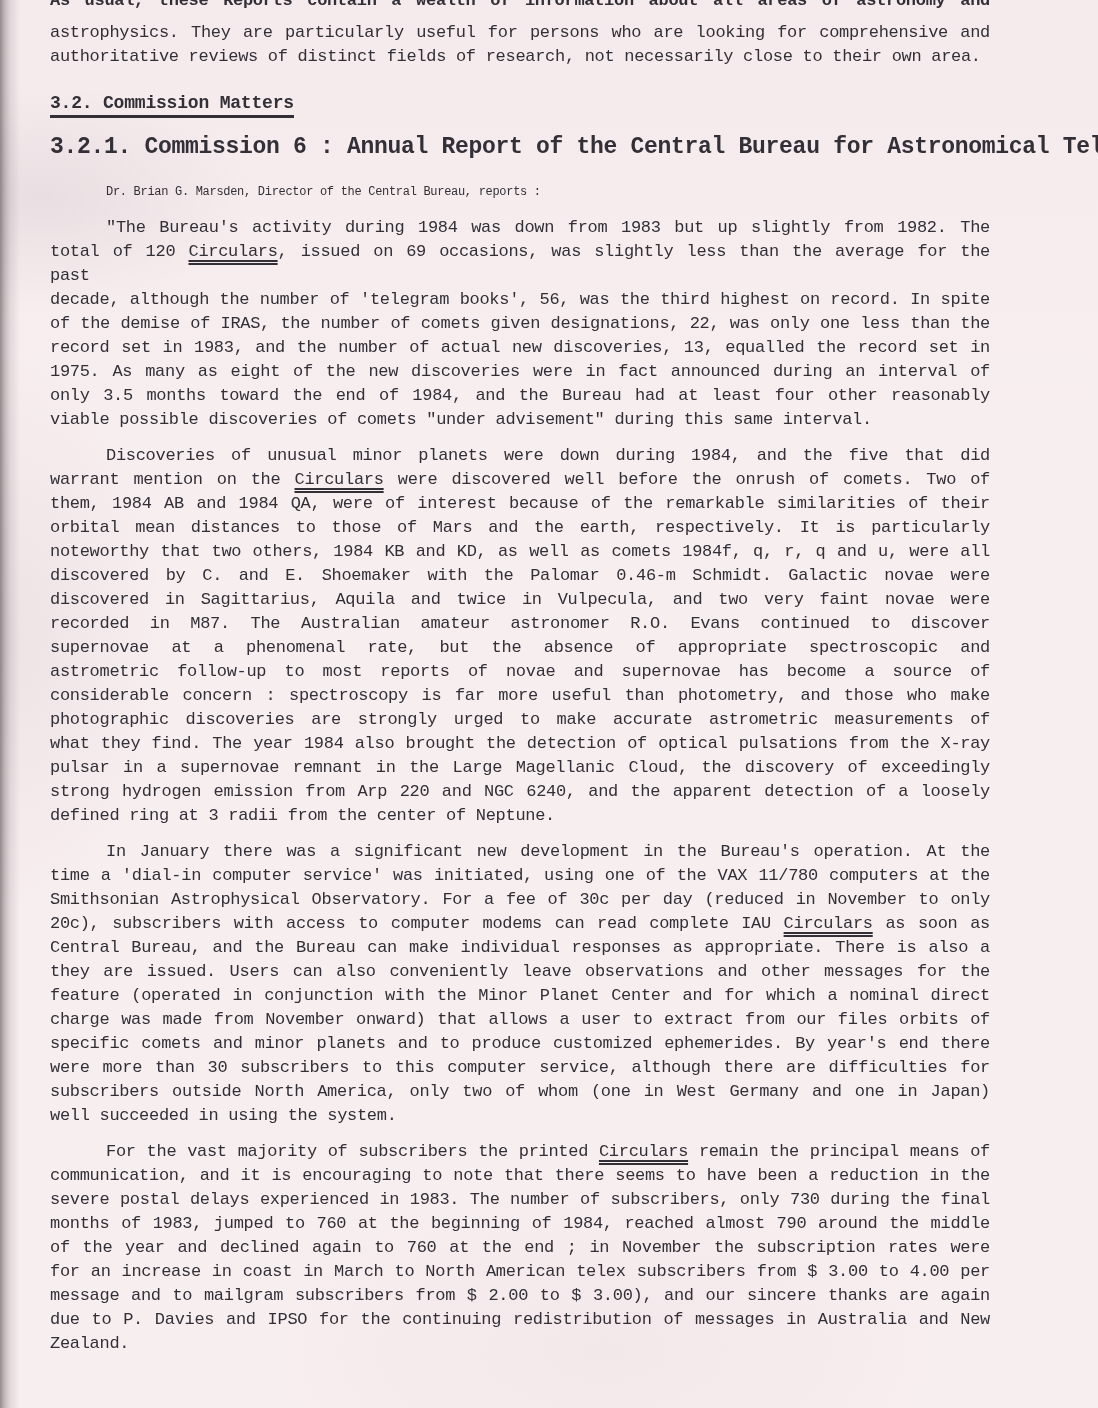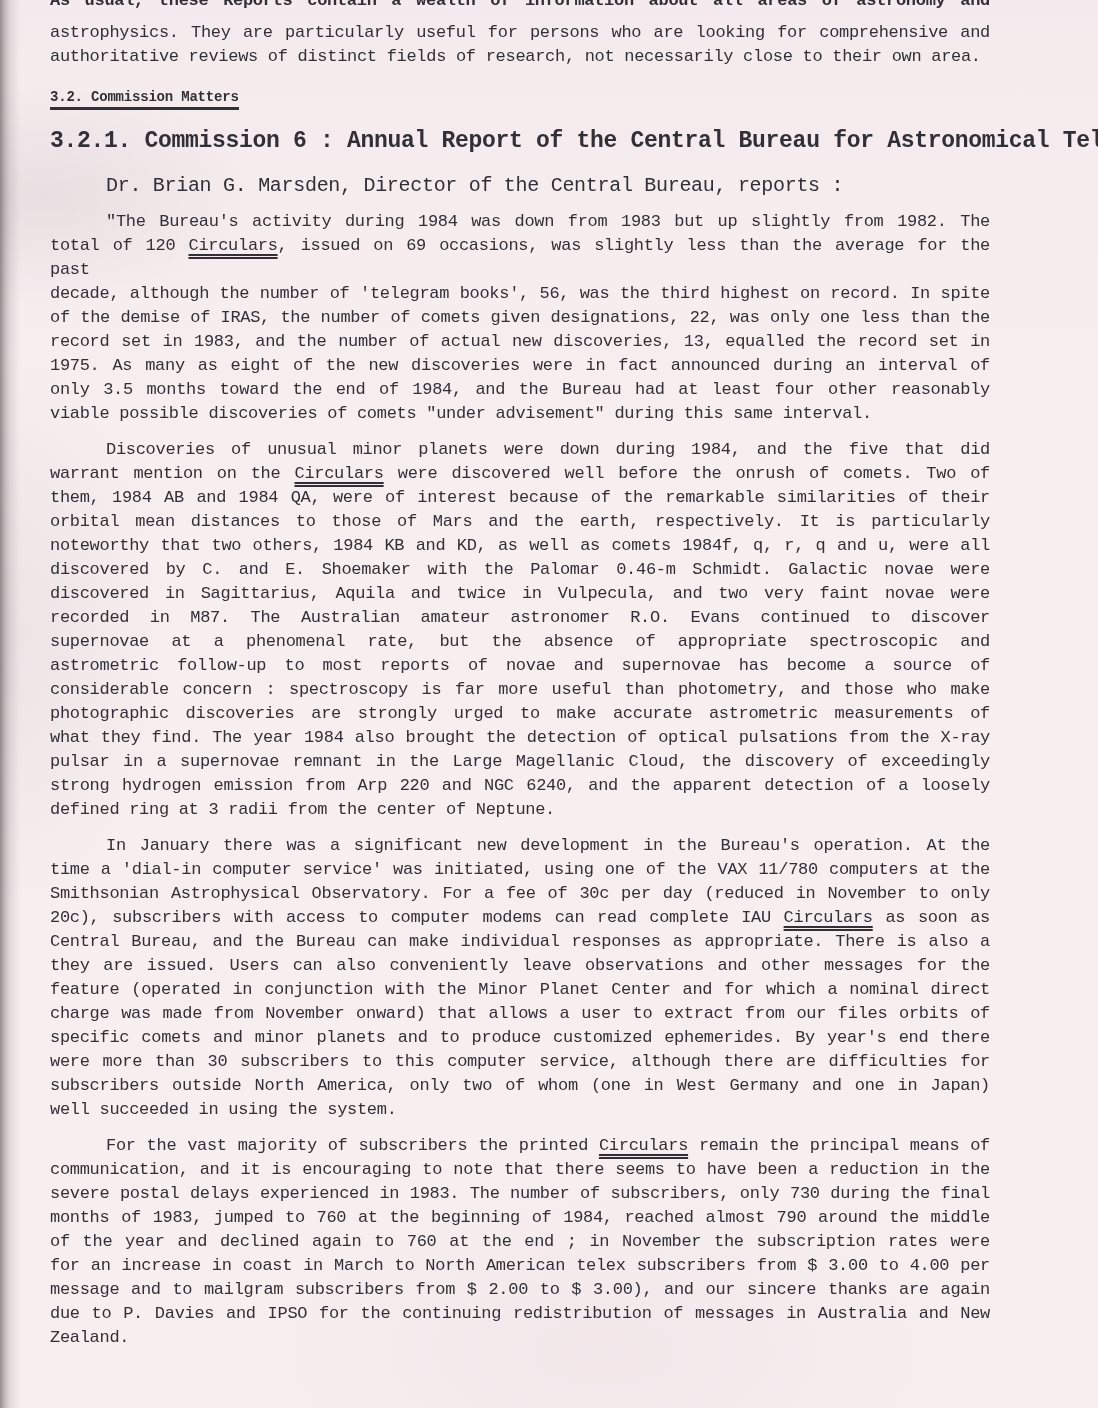--- a/index.html
+++ b/index.html
@@ -42,24 +42,24 @@
     letter-spacing: -0.3px;
     text-align: justify;
     text-align-last: justify;
   }
   .line.lastline { text-align-last: left; }
   .clipped { height: 13px; overflow: hidden; }
   .clipped .line { margin-top: -11px; font-weight: bold; }
   #lead .para { margin-top: 8px; }
   .para { margin-top: 12px; }
   .para.indent .line:first-child { text-indent: 56px; }
-  .h1 { margin-top: 15px; font-size: 14px; font-weight: bold; line-height: 26px; letter-spacing: -0.2px; }
+  .h1 { margin-top: 21px; font-size: 18px; font-weight: bold; line-height: 26px; letter-spacing: -0.2px; }
   .h1 .h1text { border-bottom: 3px solid currentColor; padding-bottom: 2px; }
   .h2 { margin-top: 19px; font-size: 23px; font-weight: bold; line-height: 24px; letter-spacing: -0.3px; white-space: nowrap; }
-  .attrib { margin-top: 21px; padding-left: 56px; font-size: 20px; line-height: 24px; letter-spacing: -0.3px; }
+  .attrib { margin-top: 21px; padding-left: 56px; font-size: 12px; line-height: 24px; letter-spacing: -0.3px; }
   .u {
     text-decoration: underline;
     text-decoration-style: double;
     text-decoration-thickness: 1.5px;
     text-underline-offset: 4px;
   }
 </style>
 </head>
 <body style="background: rgb(247, 238, 240); color: rgb(50, 48, 54);">
 

